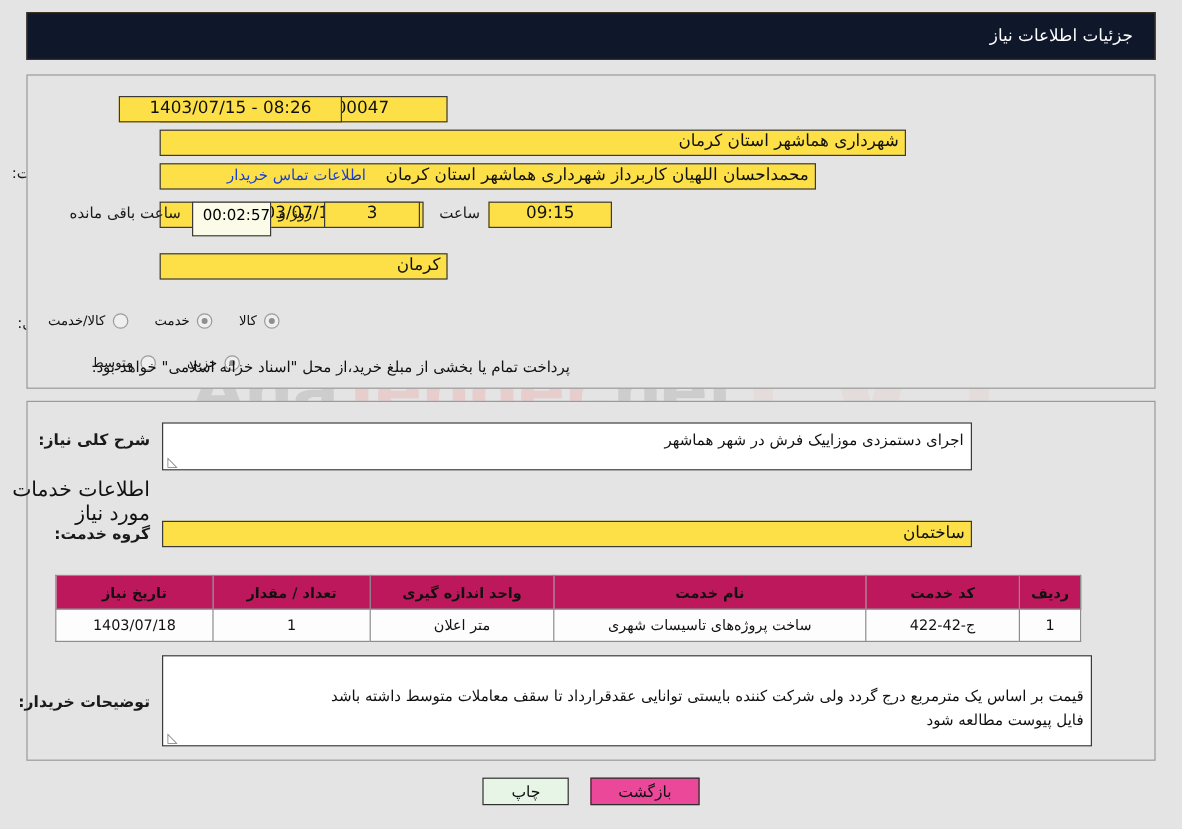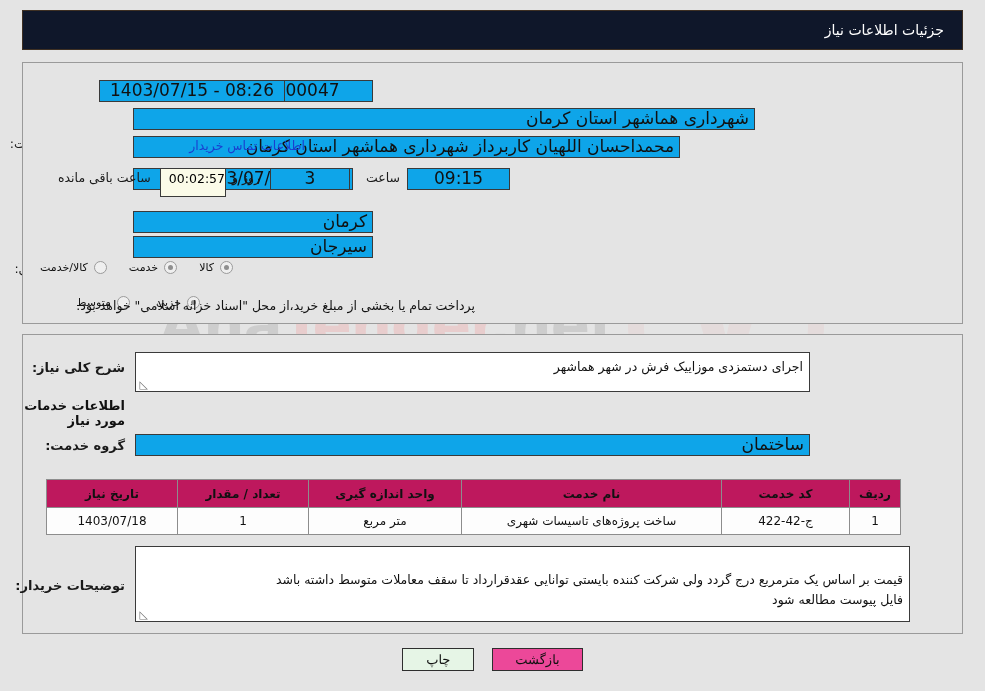--- a/index.html
+++ b/index.html
@@ -89,26 +89,26 @@
     text-align: right;
   }
   .lbl-w {
     width: 96px;
     display: inline-block;
     text-align: right;
   }
   .lbl-bold { font-weight: bold; font-size: 13px; }
 
   .fld {
-    background: #0ea5e9;
+    background: #fde047;
     border: 1px solid #3a3a3a;
     box-sizing: border-box;
     height: 22px;
     line-height: 19px;
-    font-size: 17px;
+    font-size: 14px;
     color: #111;
     padding: 0 5px;
     text-align: right;
     overflow: hidden;
     white-space: nowrap;
   }
   .fld-center { text-align: center; }
   .fld-timer {
     background: #fbfbe8;
     border: 1px solid #3a3a3a;
@@ -164,22 +164,22 @@
     left: 2px; bottom: 1px;
     width: 10px; height: 10px;
     color: #777;
     font-size: 11px;
     line-height: 10px;
   }
 
   
   .section-heading {
     position: absolute;
-    font-size: 13px;
-    font-weight: bold;
+    font-size: 17px;
+    font-weight: normal;
     color: #111;
   }
 
   
   .tbl-wrap {
     position: absolute;
     left: 46px; top: 479px;
     width: 855px;
     z-index: 3;
   }
@@ -284,21 +284,20 @@
   <span class="lbl" style="position:absolute; left:58px; top:170px; z-index:3;">ساعت باقی مانده</span>
 
   <div class="frow" style="right:860px; top:211px;">
     <span class="lbl lbl-w">استان محل تحویل:</span>
   </div>
   <div class="fld" style="position:absolute; right:612px; top:211px; width:240px; z-index:3;">کرمان</div>
 
   <div class="frow" style="right:860px; top:236px;">
     <span class="lbl lbl-w">شهر محل تحویل:</span>
   </div>
-  <div class="fld" style="position:absolute; right:612px; top:236px; width:240px; z-index:3;">سیرجان</div>
 
   <div class="frow" style="right:860px; top:261px;">
     <span class="lbl lbl-w">طبقه بندی موضوعی:</span>
   </div>
   <div class="radio-group" style="position:absolute; right:752px; top:261px; z-index:3; gap:22px;">
     <label class="radio-group" style="gap:6px;">
       <span class="radio checked"></span>
       <span class="radio-label">کالا</span>
     </label>
     <label class="radio-group" style="gap:6px;">
@@ -349,21 +348,21 @@
           <th style="width:140px;">واحد اندازه گیری</th>
           <th style="width:118px;">تعداد / مقدار</th>
           <th style="width:118px;">تاریخ نیاز</th>
         </tr>
       </thead>
       <tbody>
         <tr>
           <td>1</td>
           <td>ج-42-422</td>
           <td>ساخت پروژه‌های تاسیسات شهری</td>
-          <td>متر مربع</td>
+          <td>متر اعلان</td>
           <td>1</td>
           <td>1403/07/18</td>
         </tr>
       </tbody>
     </table>
   </div>
 
   <span class="lbl lbl-bold" style="position:absolute; right:860px; top:578px; z-index:3;">توضیحات خریدار:</span>
   <div class="ta" style="position:absolute; right:75px; top:546px; width:775px; height:76px; z-index:3; white-space:pre-line;">
     <span>قیمت بر اساس یک مترمربع درج گردد ولی شرکت کننده بایستی توانایی عقدقرارداد تا سقف معاملات متوسط داشته باشد

